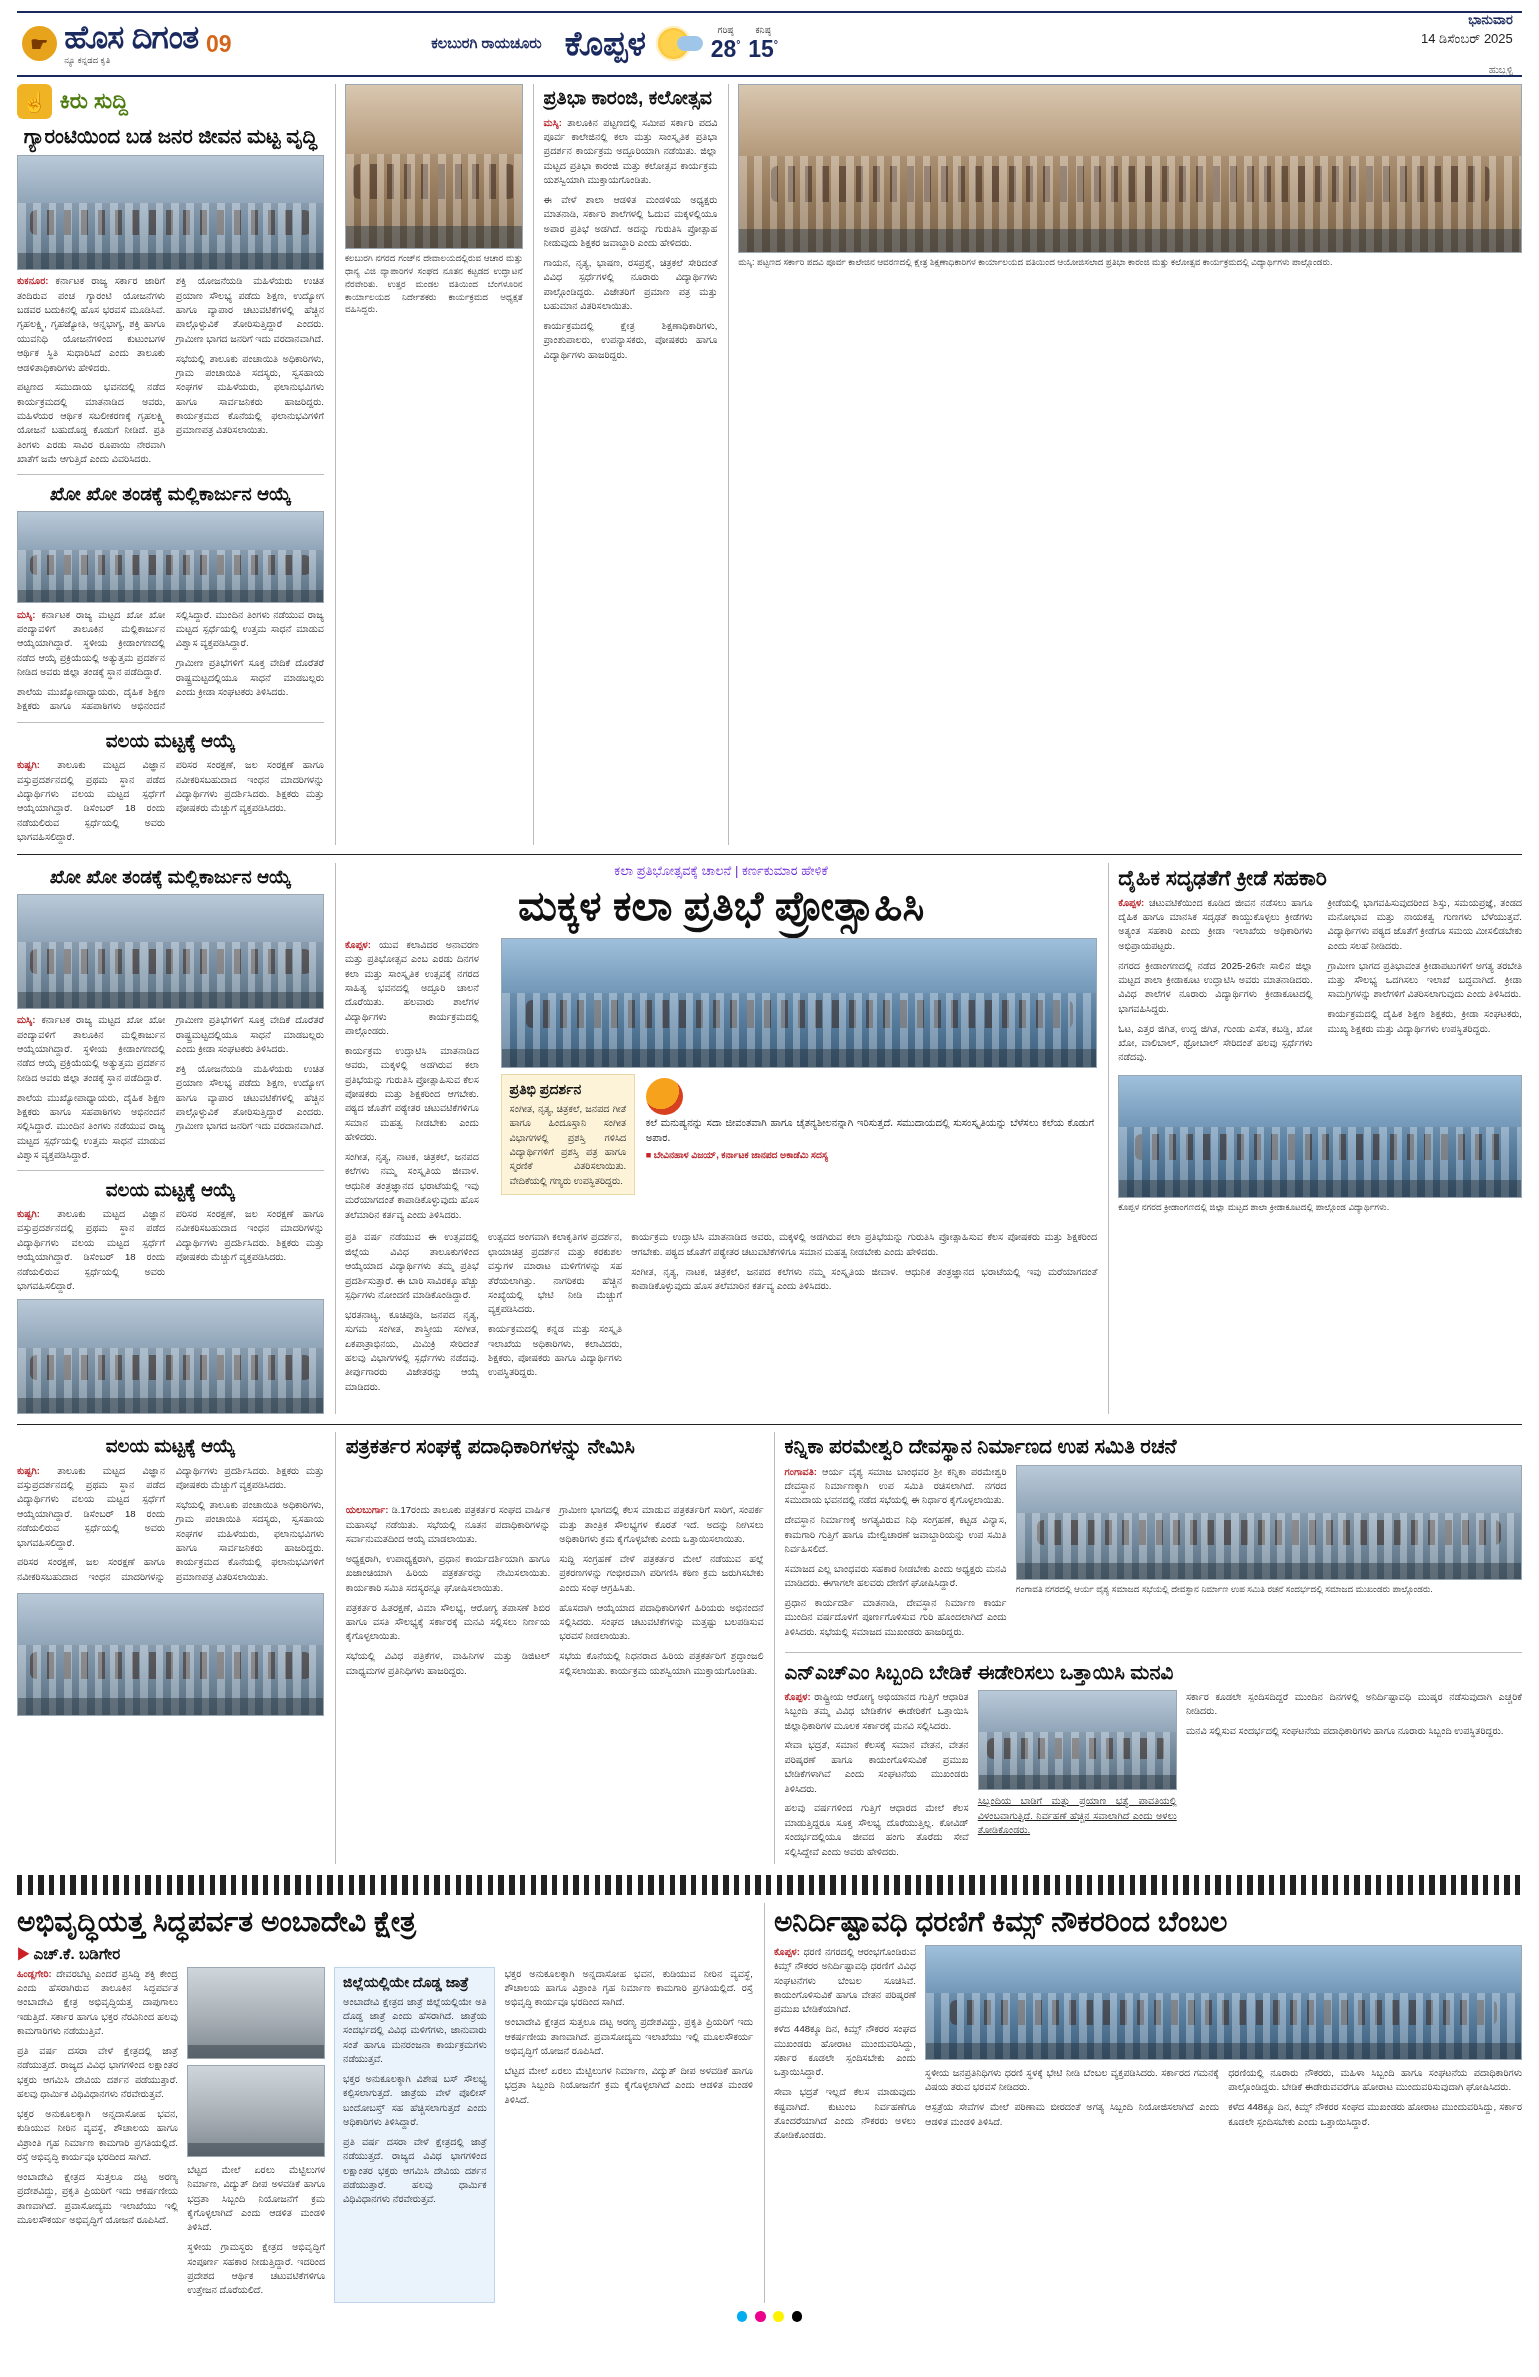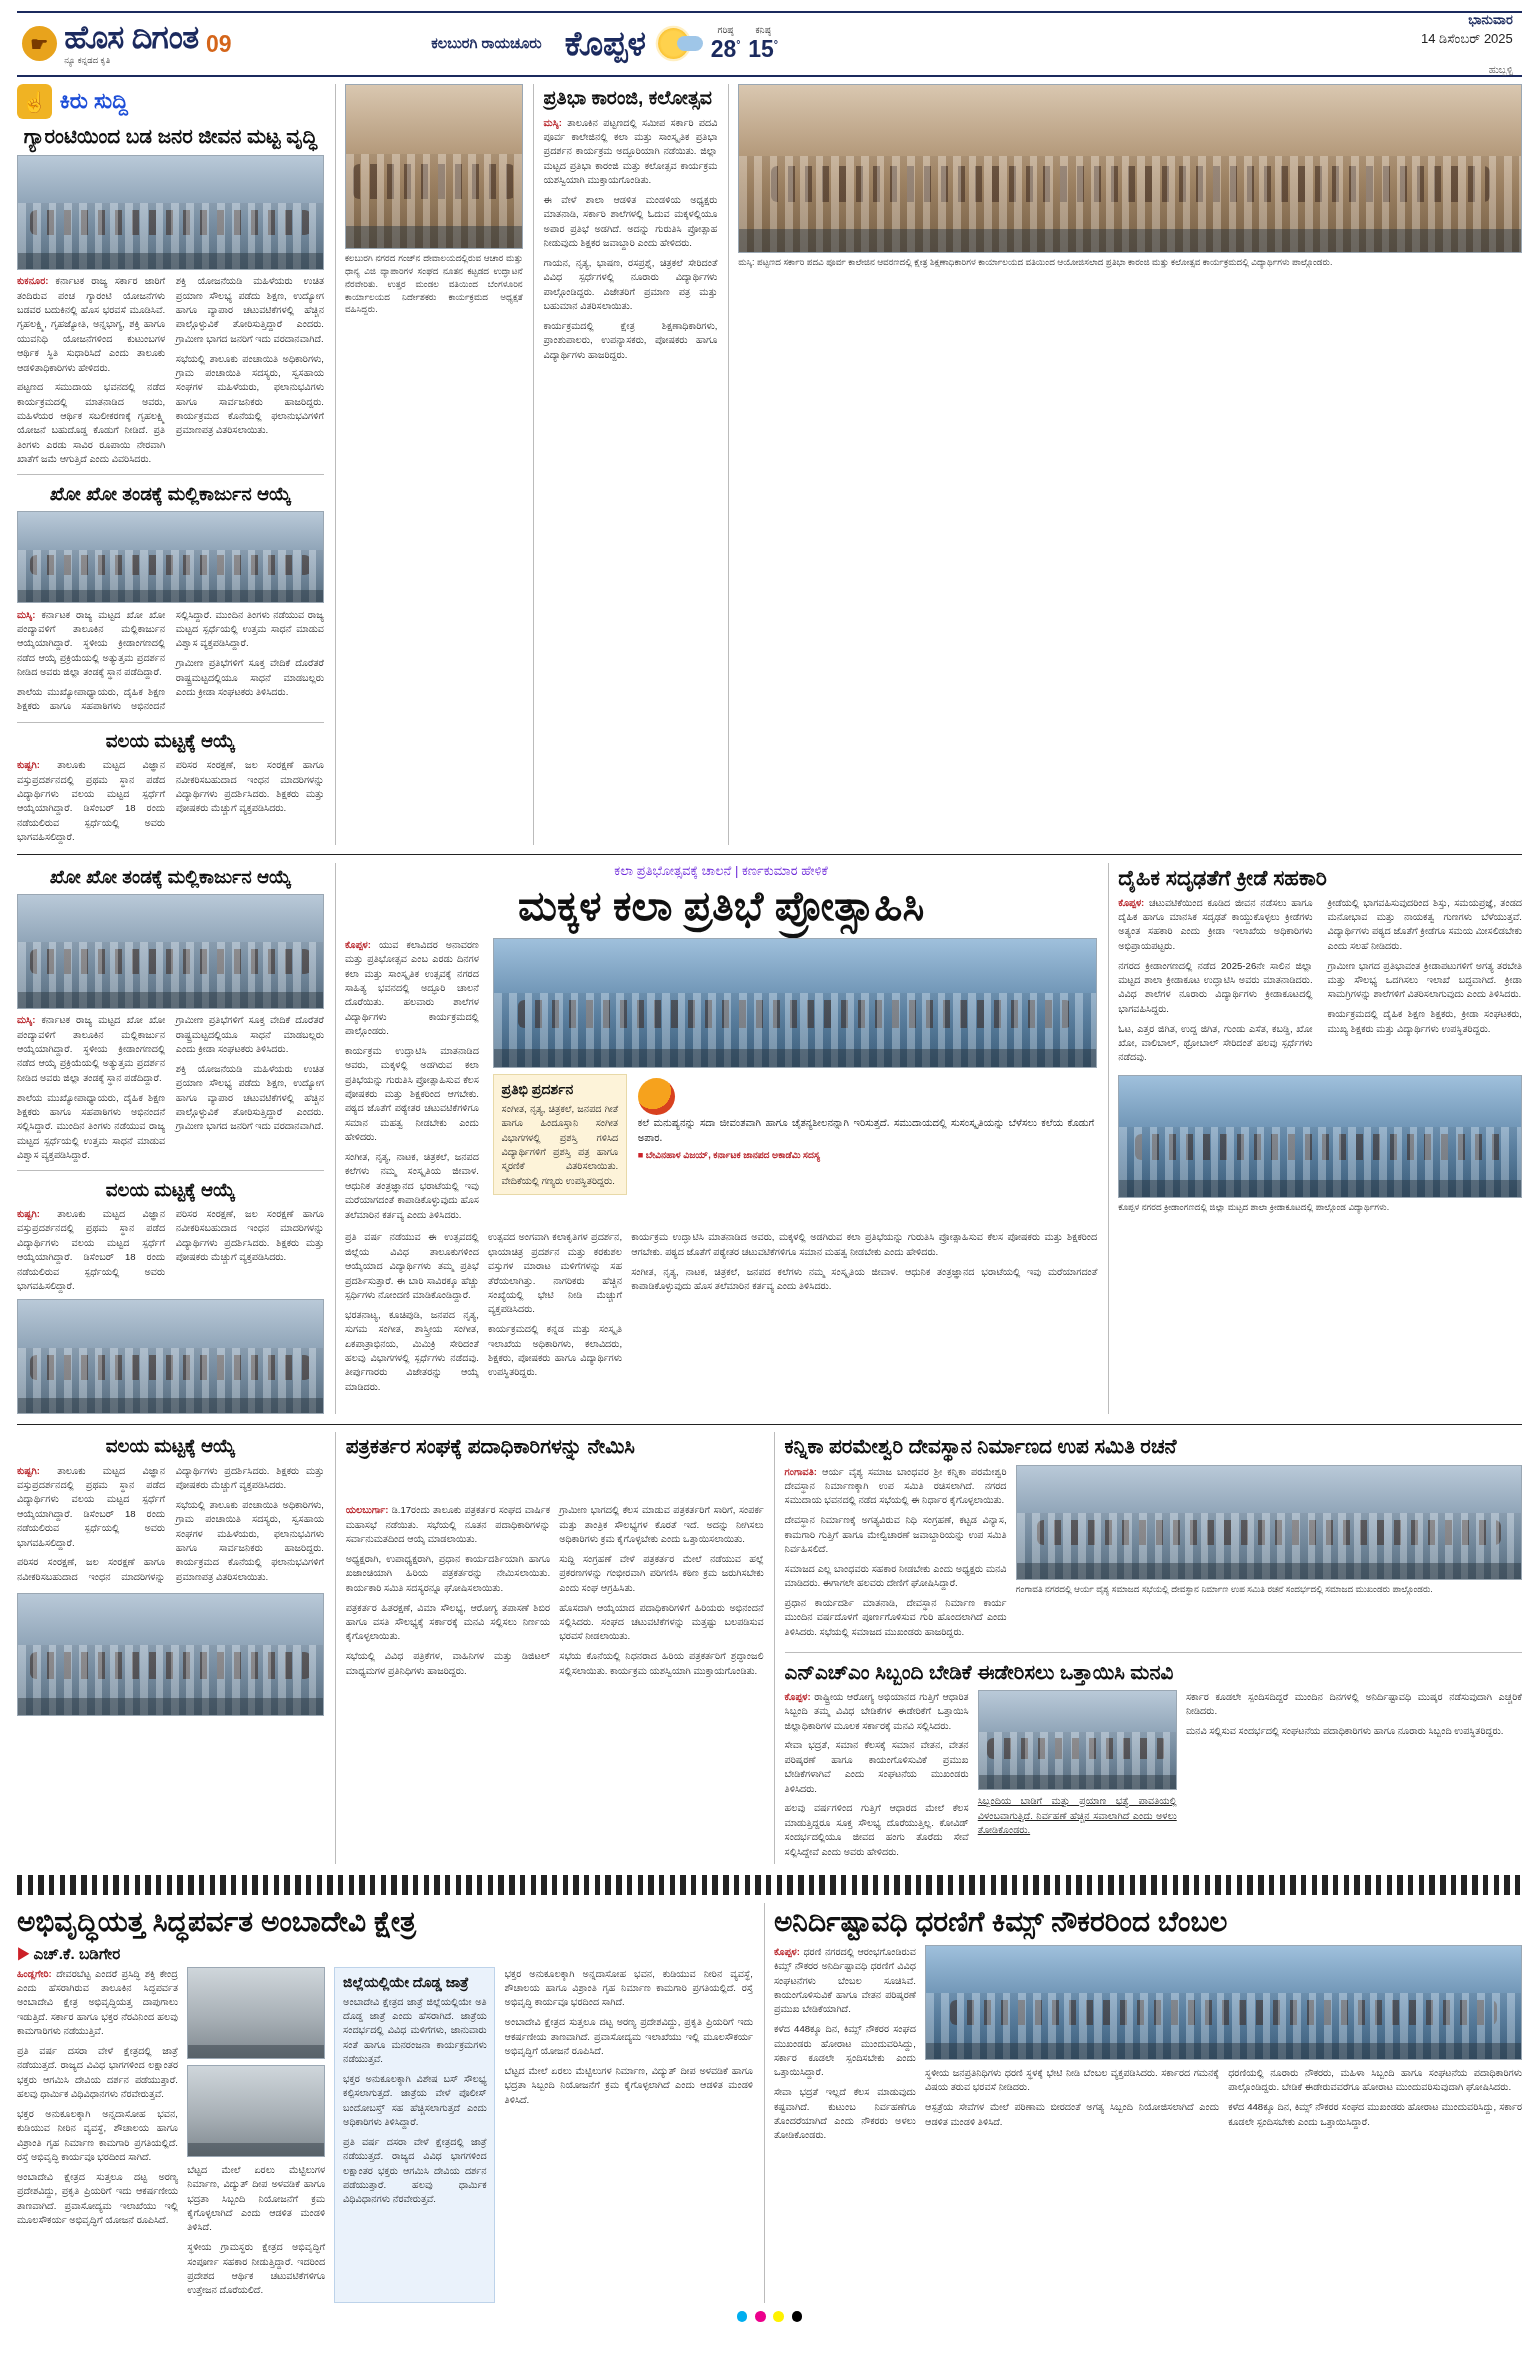--- a/index.html
+++ b/index.html
@@ -114,21 +114,21 @@
     background: radial-gradient(circle at 40% 35%, #f6a21d 0 55%, #d8411f 56% 100%);
     display:inline-block; vertical-align:middle;
   }
 
   
   .kiru-head { display:flex; align-items:center; gap:7.7px; }
   .kiru-icon {
     width:35px;height:35px;border-radius:6.1px;background:#f0b323;
     display:flex;align-items:center;justify-content:center;font-size:20px;color:#5b3a00;
   }
-  .kiru-title { font-size:21.5px;font-weight:bold;color:#1d4ed8;}
+  .kiru-title { font-size:21.5px;font-weight:bold;color:#4d7c0f;}
 
   .ad-strip {
     height: 20px;
     background: repeating-linear-gradient(90deg,#222 0 5.4px,#fff 5.4px 10.7px);
     margin: 10.7px 0 7.7px 0;
   }
   .footdots { display:flex; gap:7.7px; justify-content:center; margin-top:7.7px;}
   .footdots span { width:10.7px;height:10.7px;border-radius:50%; display:inline-block;}
   .d-c{background:#00aeef}.d-m{background:#ec008c}.d-y{background:#fff200}.d-k{background:#000}
 
@@ -270,21 +270,21 @@
         <div class="photo people" style="height:115px;margin:6.1px 0 0;">
           <div class="ph-heads"></div>
             <div class="ph-row"></div>
             <div class="ph-floor"></div>
         </div>
       </div>
 
       <div class="col vrule" style="flex:1;padding-left:9.2px;">
         <div class="kicker">ಕಲಾ ಪ್ರತಿಭೋತ್ಸವಕ್ಕೆ ಚಾಲನೆ | ಕರ್ಣಕುಮಾರ ಹೇಳಿಕೆ</div>
         <h1 class="big">ಮಕ್ಕಳ ಕಲಾ ಪ್ರತಿಭೆ ಪ್ರೋತ್ಸಾಹಿಸಿ</h1>
-        <div class="row" style="gap:14px;">
+        <div class="row" style="gap:22px;">
           <div style="width:134px;">
             <p class="body"><span class="dateline">ಕೊಪ್ಪಳ:</span> <span>ಯುವ ಕಲಾವಿದರ ಅನಾವರಣ ಮತ್ತು ಪ್ರತಿಭೋತ್ಸವ ಎಂಬ ಎರಡು ದಿನಗಳ ಕಲಾ ಮತ್ತು ಸಾಂಸ್ಕೃತಿಕ ಉತ್ಸವಕ್ಕೆ ನಗರದ ಸಾಹಿತ್ಯ ಭವನದಲ್ಲಿ ಅದ್ಧೂರಿ ಚಾಲನೆ ದೊರೆಯಿತು. ಹಲವಾರು ಶಾಲೆಗಳ ವಿದ್ಯಾರ್ಥಿಗಳು ಕಾರ್ಯಕ್ರಮದಲ್ಲಿ ಪಾಲ್ಗೊಂಡರು.</span></p>
             <p class="body">ಕಾರ್ಯಕ್ರಮ ಉದ್ಘಾಟಿಸಿ ಮಾತನಾಡಿದ ಅವರು, ಮಕ್ಕಳಲ್ಲಿ ಅಡಗಿರುವ ಕಲಾ ಪ್ರತಿಭೆಯನ್ನು ಗುರುತಿಸಿ ಪ್ರೋತ್ಸಾಹಿಸುವ ಕೆಲಸ ಪೋಷಕರು ಮತ್ತು ಶಿಕ್ಷಕರಿಂದ ಆಗಬೇಕು. ಪಠ್ಯದ ಜೊತೆಗೆ ಪಠ್ಯೇತರ ಚಟುವಟಿಕೆಗಳಿಗೂ ಸಮಾನ ಮಹತ್ವ ನೀಡಬೇಕು ಎಂದು ಹೇಳಿದರು.</p>
             <p class="body">ಸಂಗೀತ, ನೃತ್ಯ, ನಾಟಕ, ಚಿತ್ರಕಲೆ, ಜನಪದ ಕಲೆಗಳು ನಮ್ಮ ಸಂಸ್ಕೃತಿಯ ಜೀವಾಳ. ಆಧುನಿಕ ತಂತ್ರಜ್ಞಾನದ ಭರಾಟೆಯಲ್ಲಿ ಇವು ಮರೆಯಾಗದಂತೆ ಕಾಪಾಡಿಕೊಳ್ಳುವುದು ಹೊಸ ತಲೆಮಾರಿನ ಕರ್ತವ್ಯ ಎಂದು ತಿಳಿಸಿದರು.</p>
           </div>
           <div style="flex:1;">
             <div class="photo blue" style="height:130px;">
               <div class="ph-heads"></div>
                 <div class="ph-row"></div>
                 <div class="ph-floor"></div>

